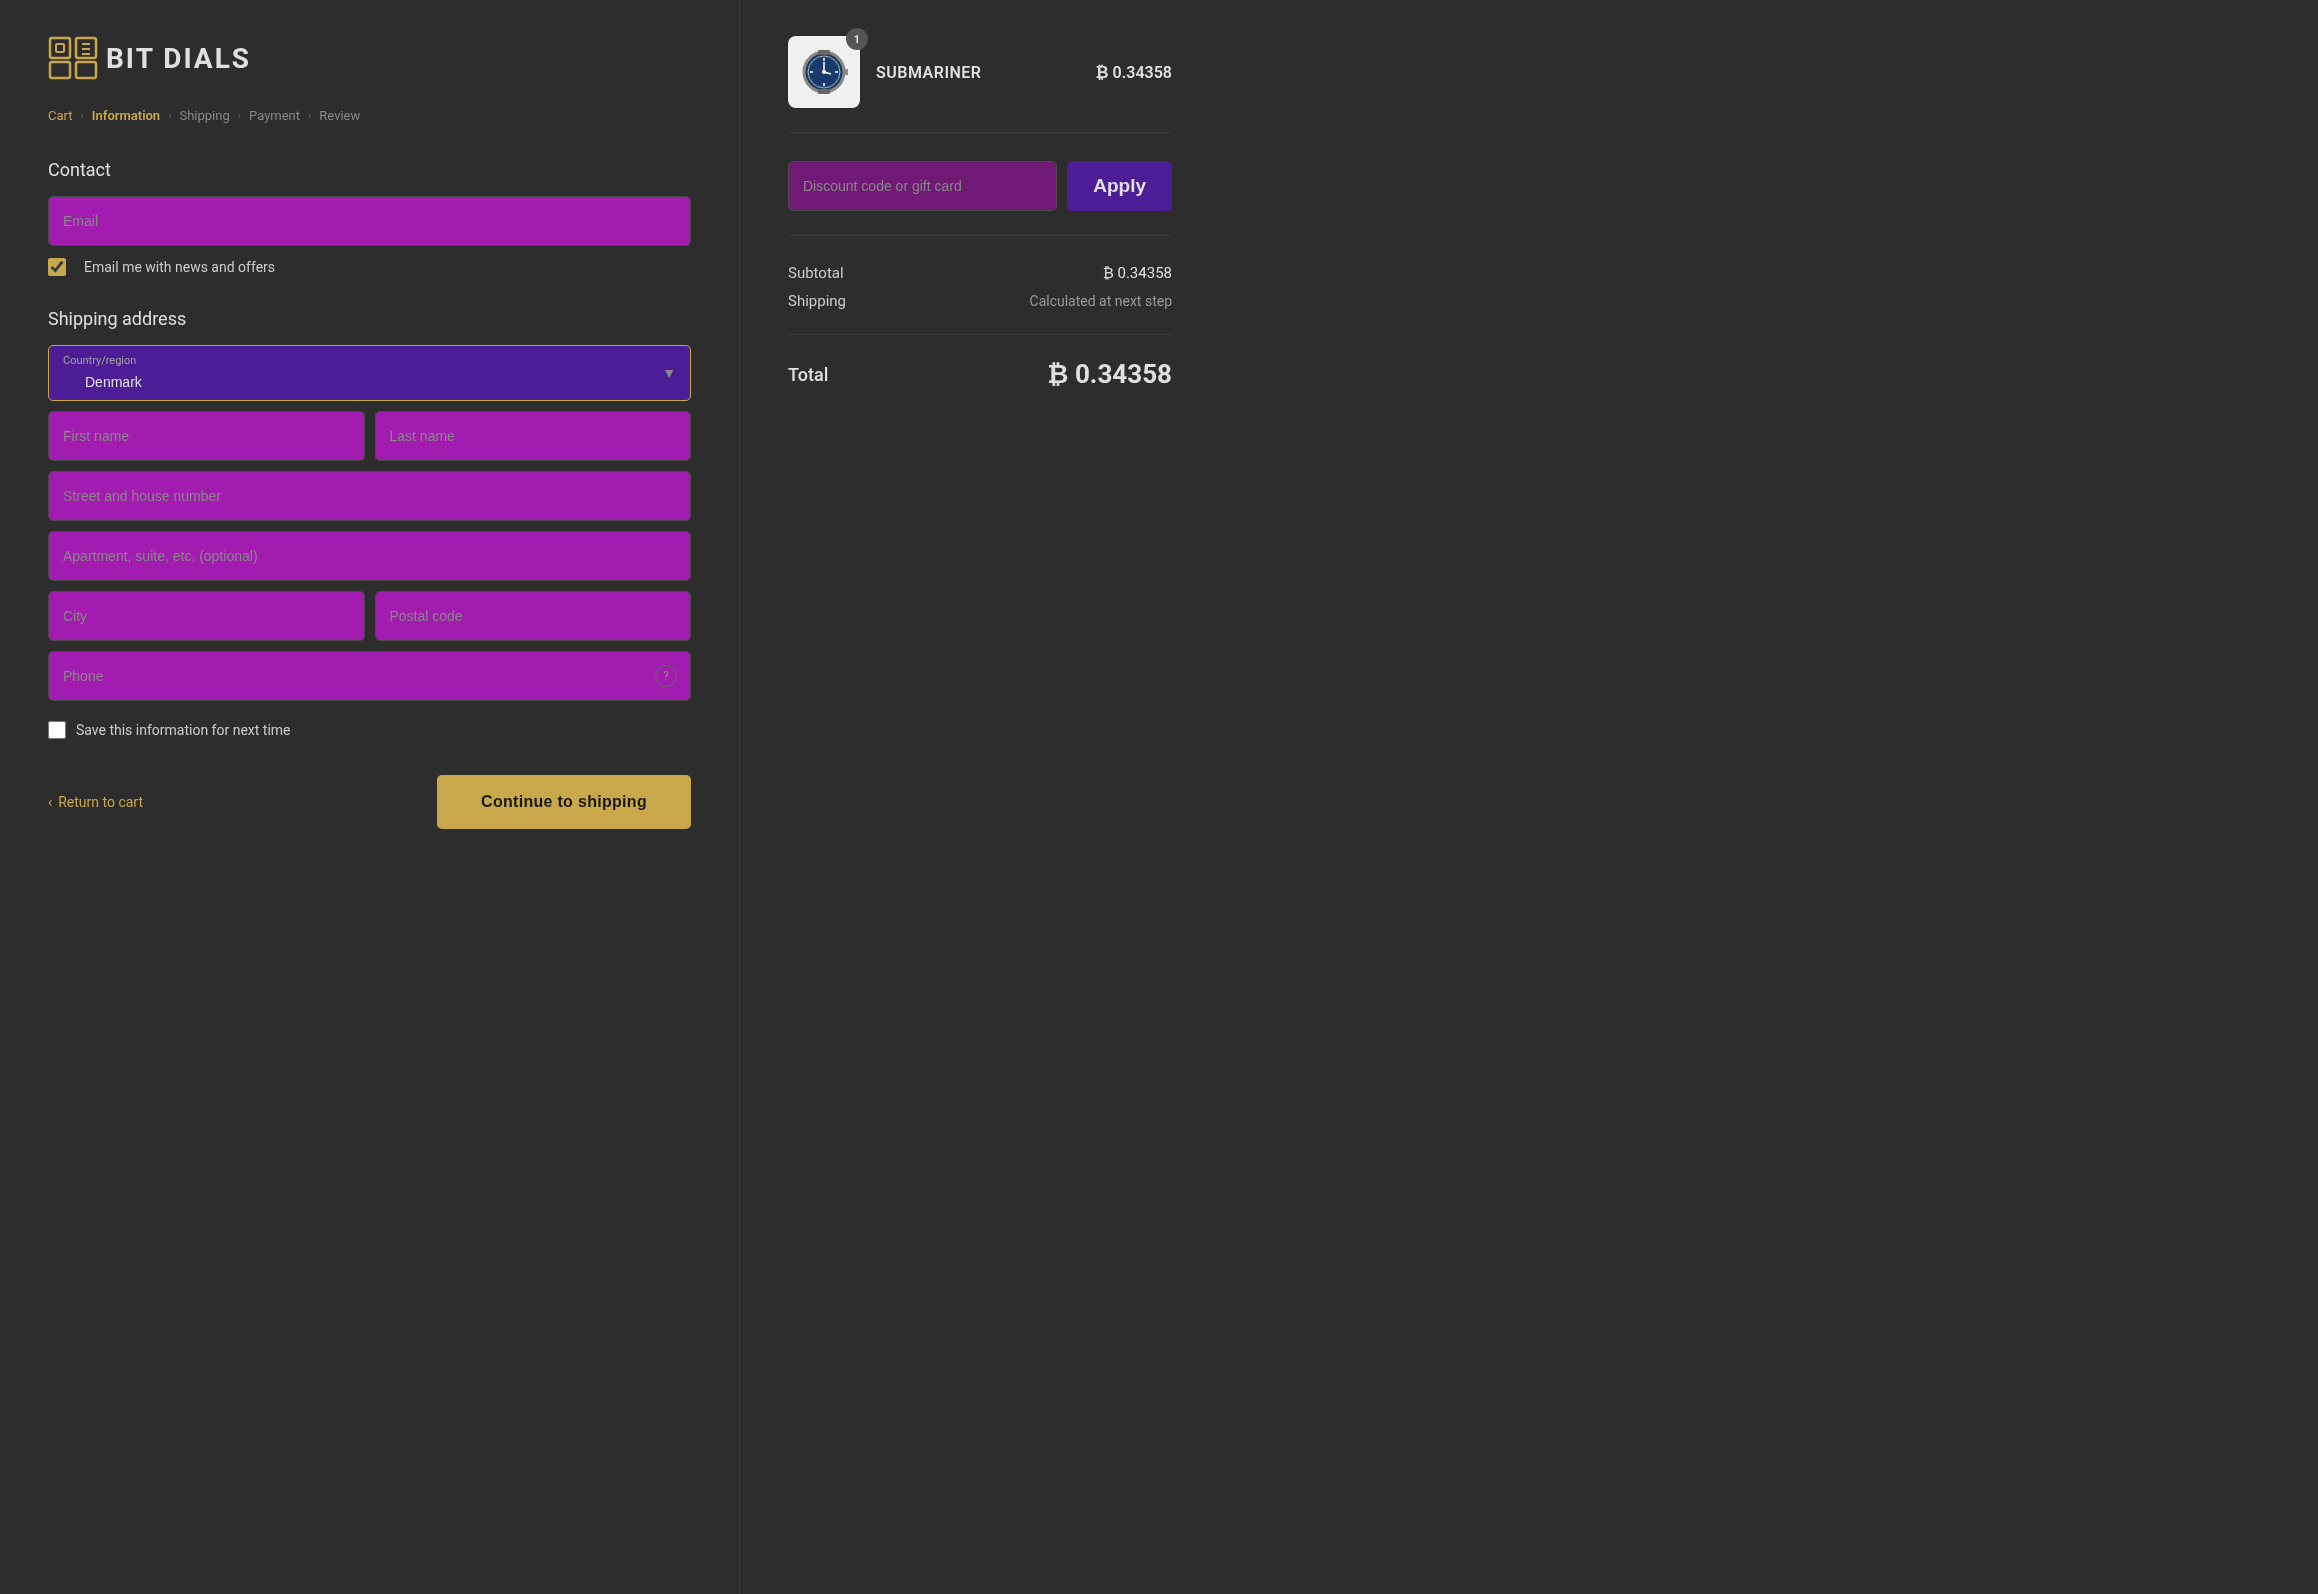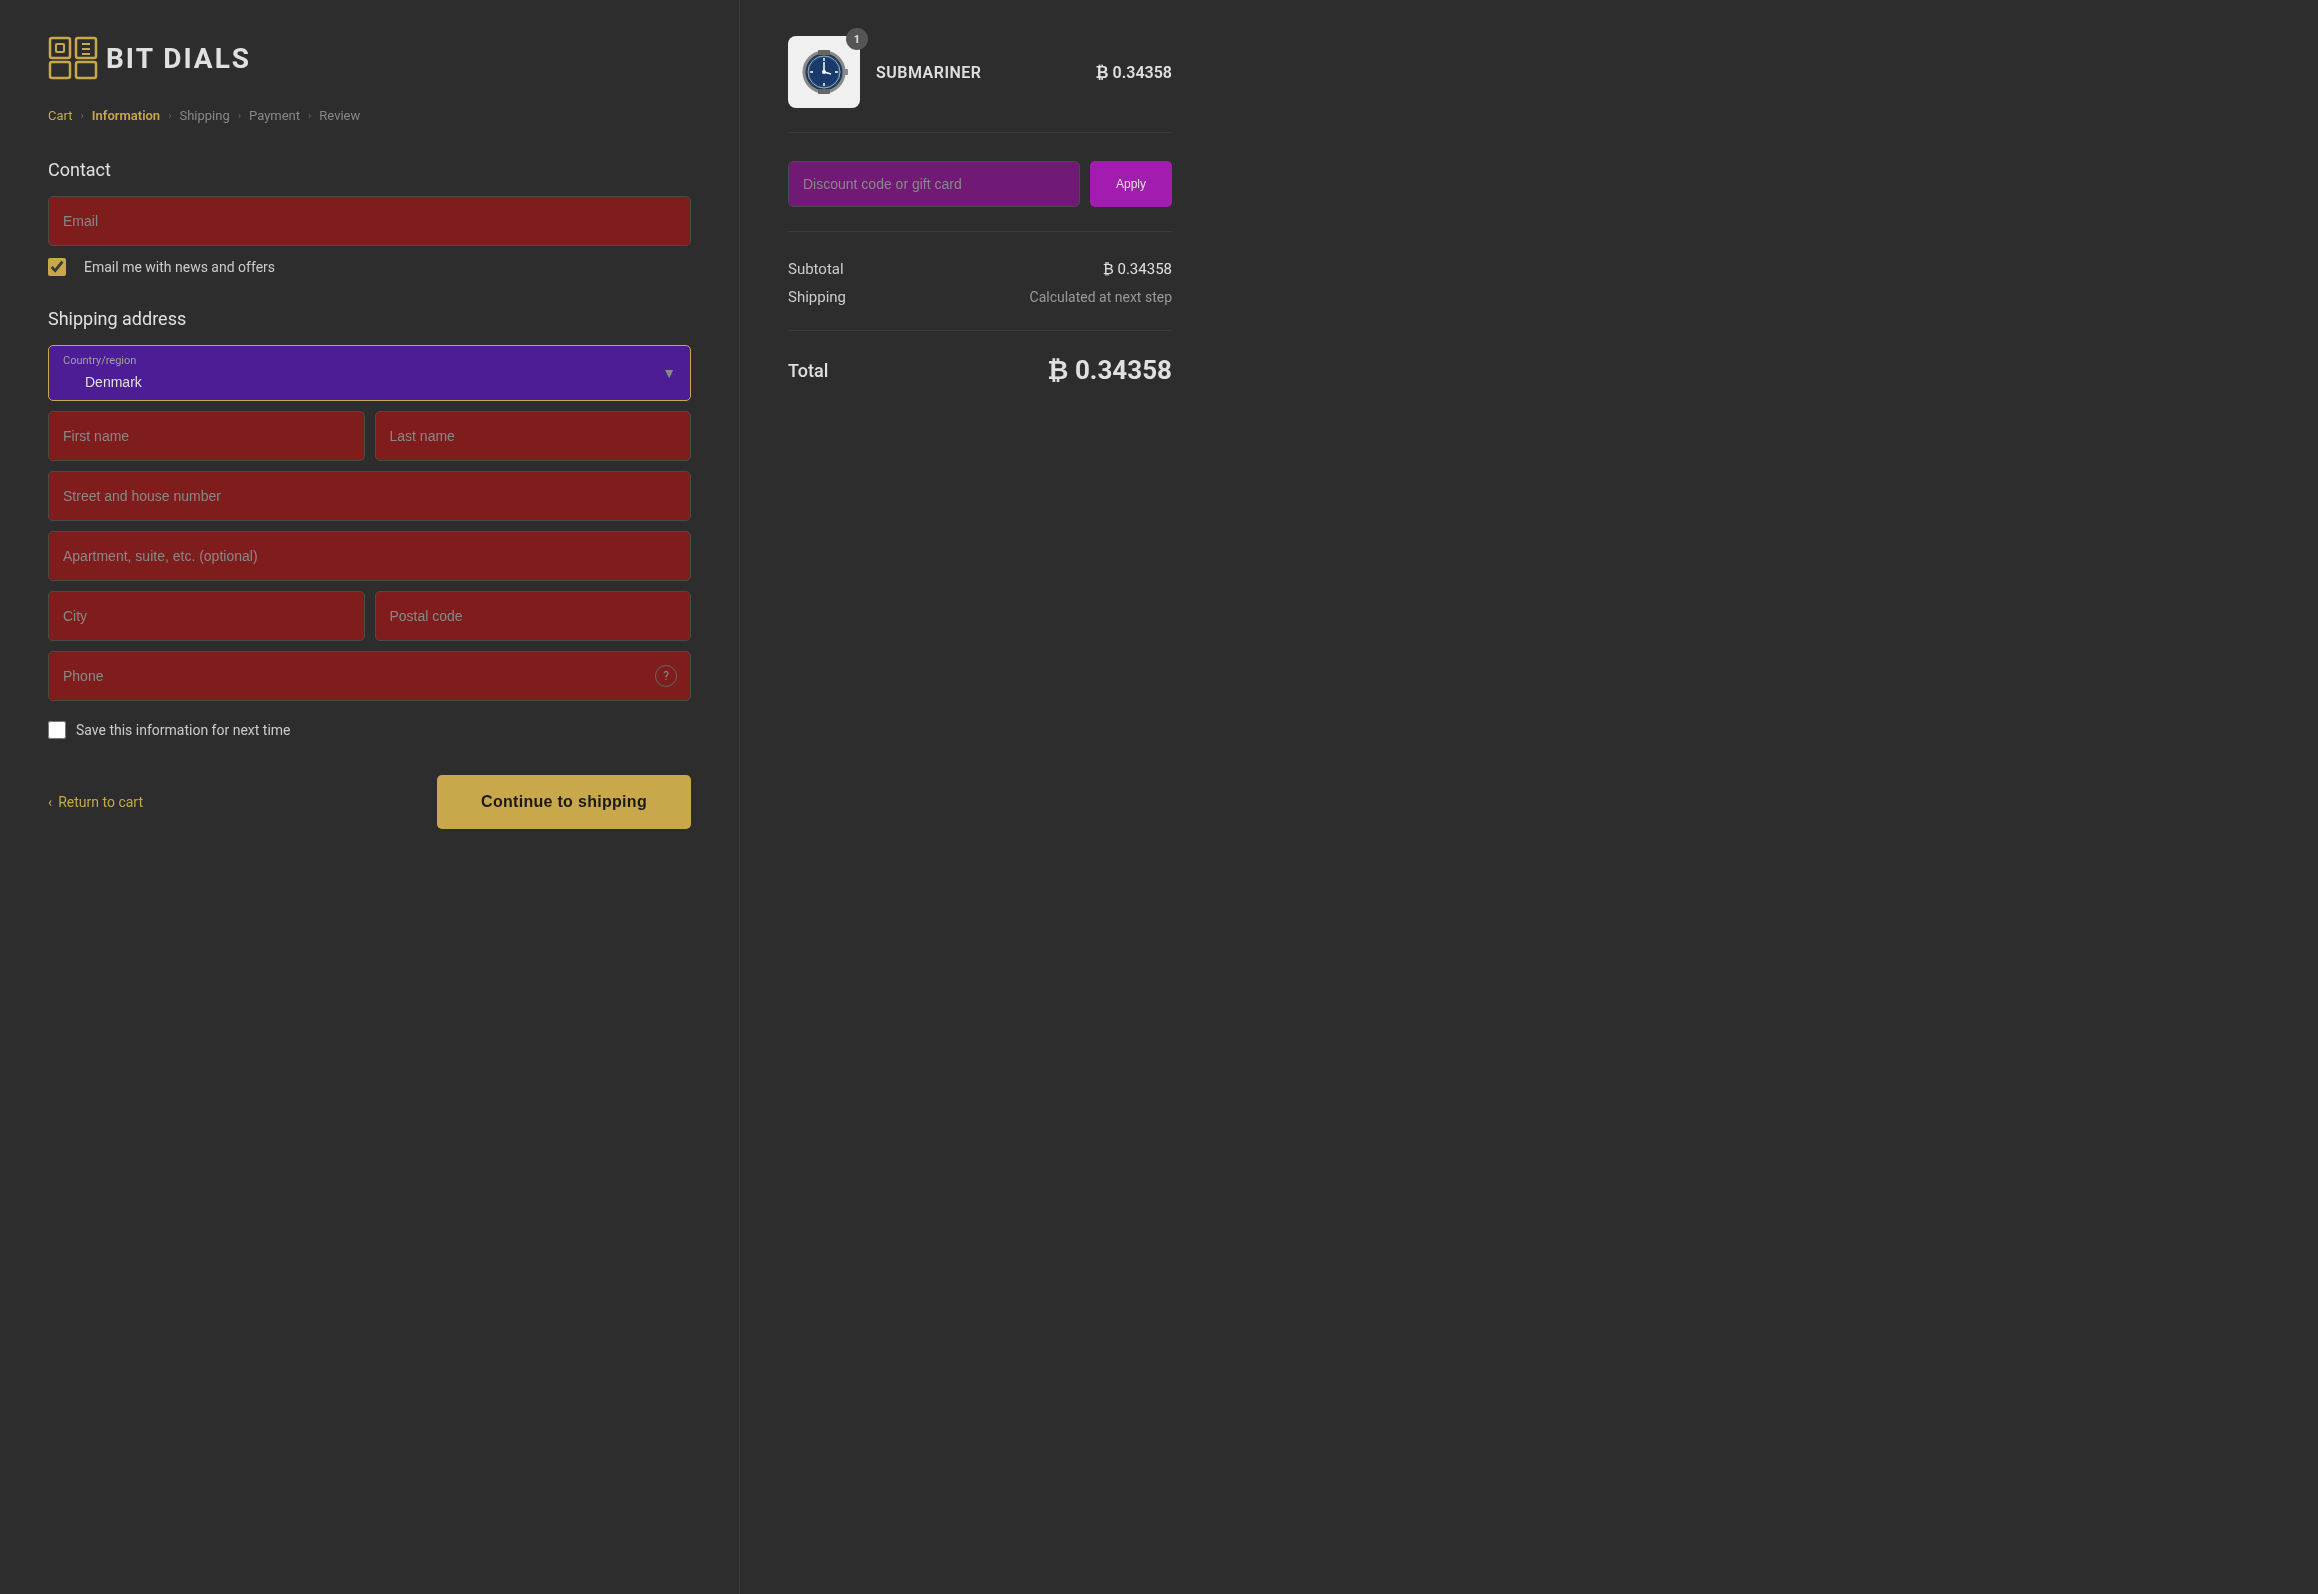--- a/index.html
+++ b/index.html
@@ -65,21 +65,21 @@
     
     .section-title {
       font-size: 18px;
       font-weight: 400;
       color: #e0e0e0;
       margin-bottom: 16px;
     }
     
     .form-input {
       width: 100%;
-      background: #7f1d1d;
+      background: #a21caf;
       border: 1px solid #4a4a4a;
       border-radius: 5px;
       color: #e0e0e0;
       font-size: 14px;
       padding: 16px 14px;
       outline: none;
       transition: border-color 0.2s;
     }
     .form-input::placeholder {
       color: #888;
@@ -306,26 +306,26 @@
       border-radius: 5px;
       color: #e0e0e0;
       font-size: 14px;
       padding: 14px 14px;
       outline: none;
     }
     .discount-input::placeholder {
       color: #888;
     }
     .apply-btn {
-      background: #a21caf;
+      background: #4c1d95;
       color: #e0e0e0;
       border: none;
       border-radius: 5px;
-      font-size: 12px;
-      font-weight: 400;
+      font-size: 19px;
+      font-weight: 700;
       padding: 14px 26px;
       cursor: pointer;
       white-space: nowrap;
     }
     
     .summary-section {
       margin-bottom: 24px;
       padding-bottom: 24px;
       border-bottom: 1px solid #3a3a3a;
     }

